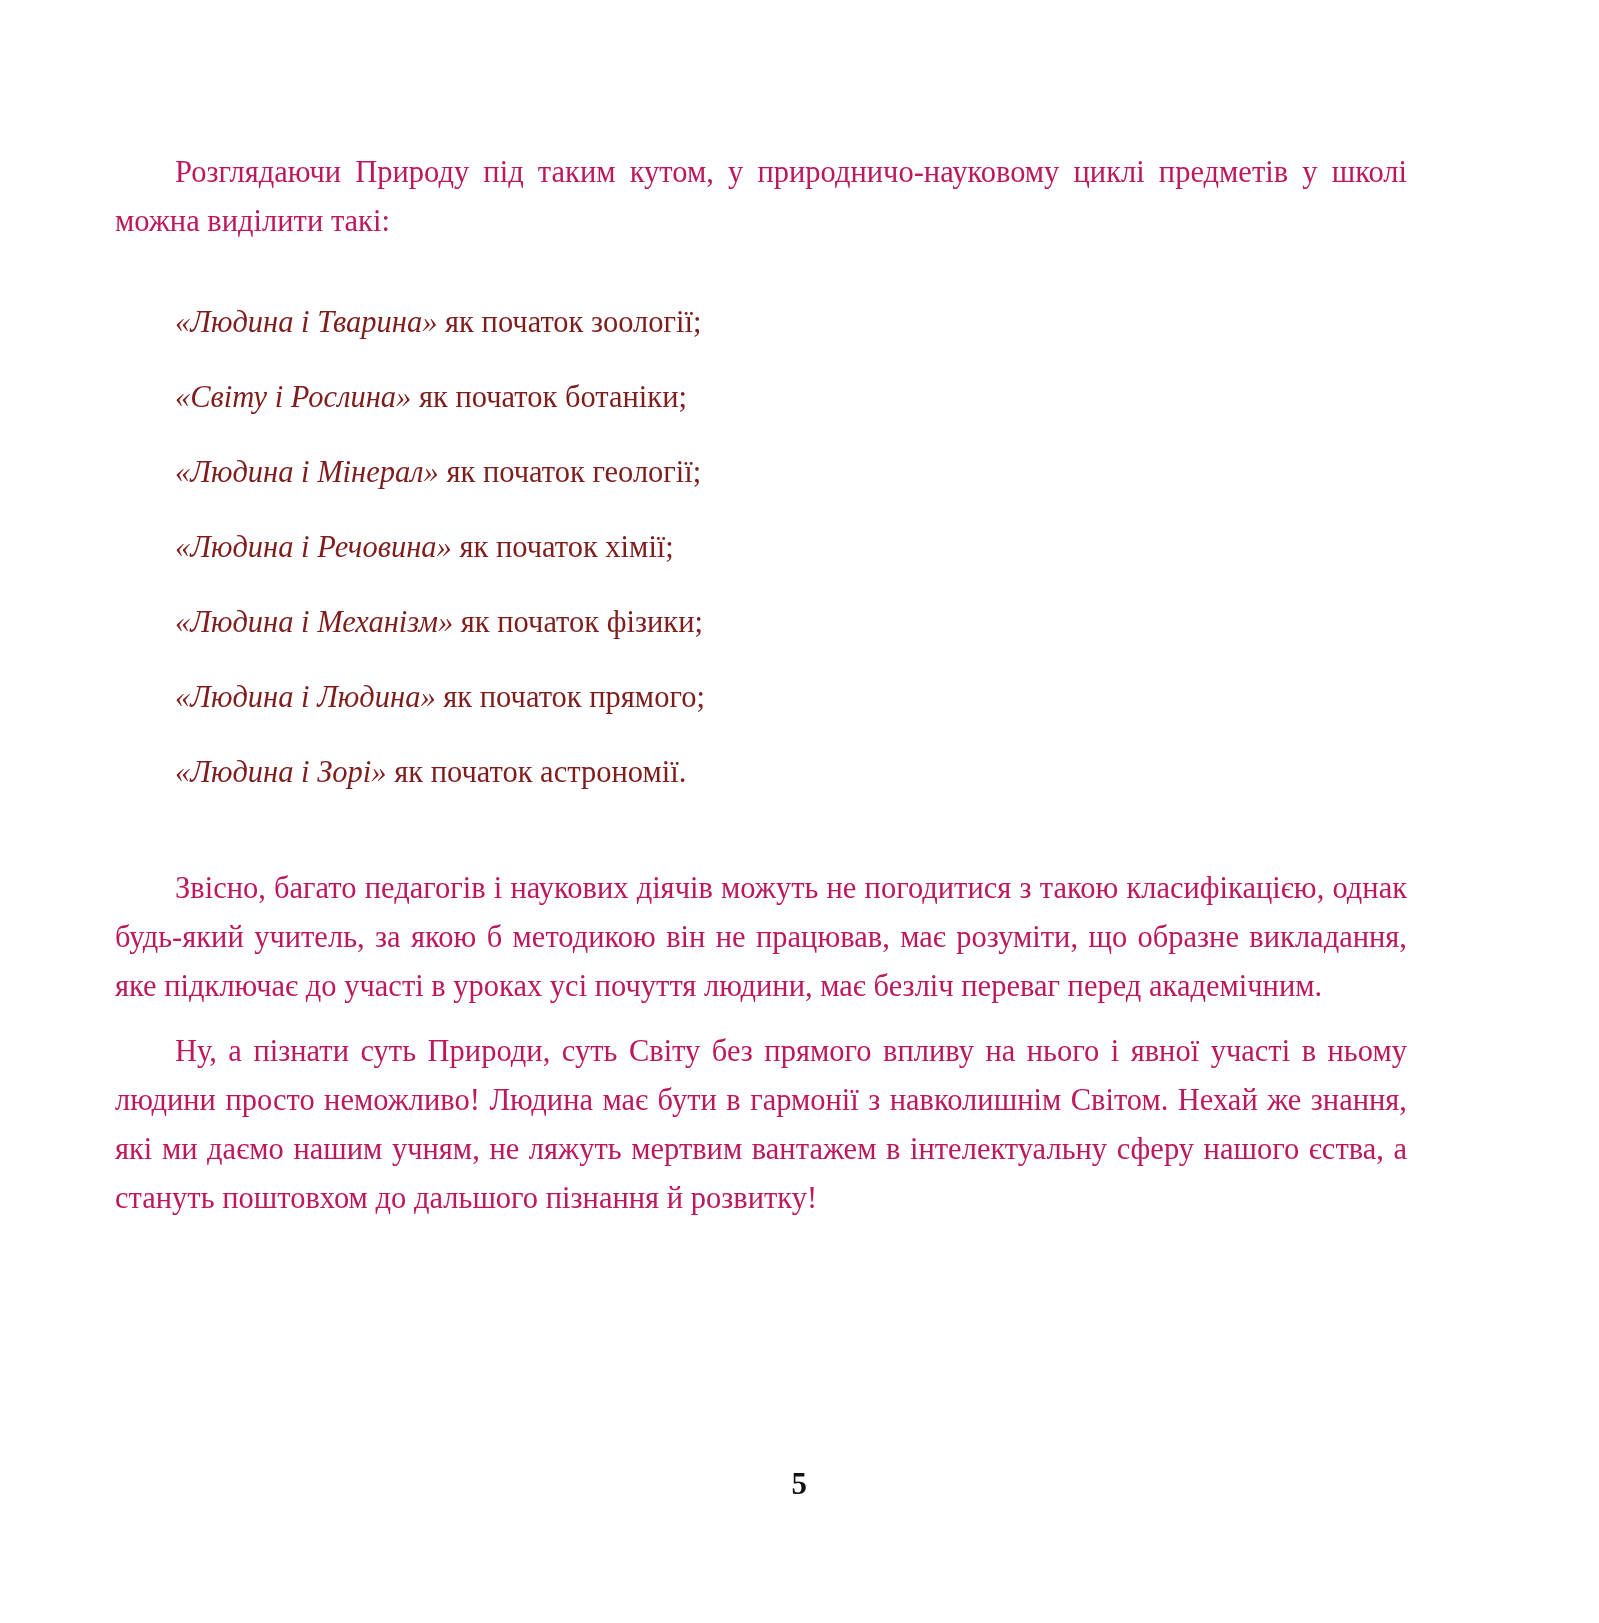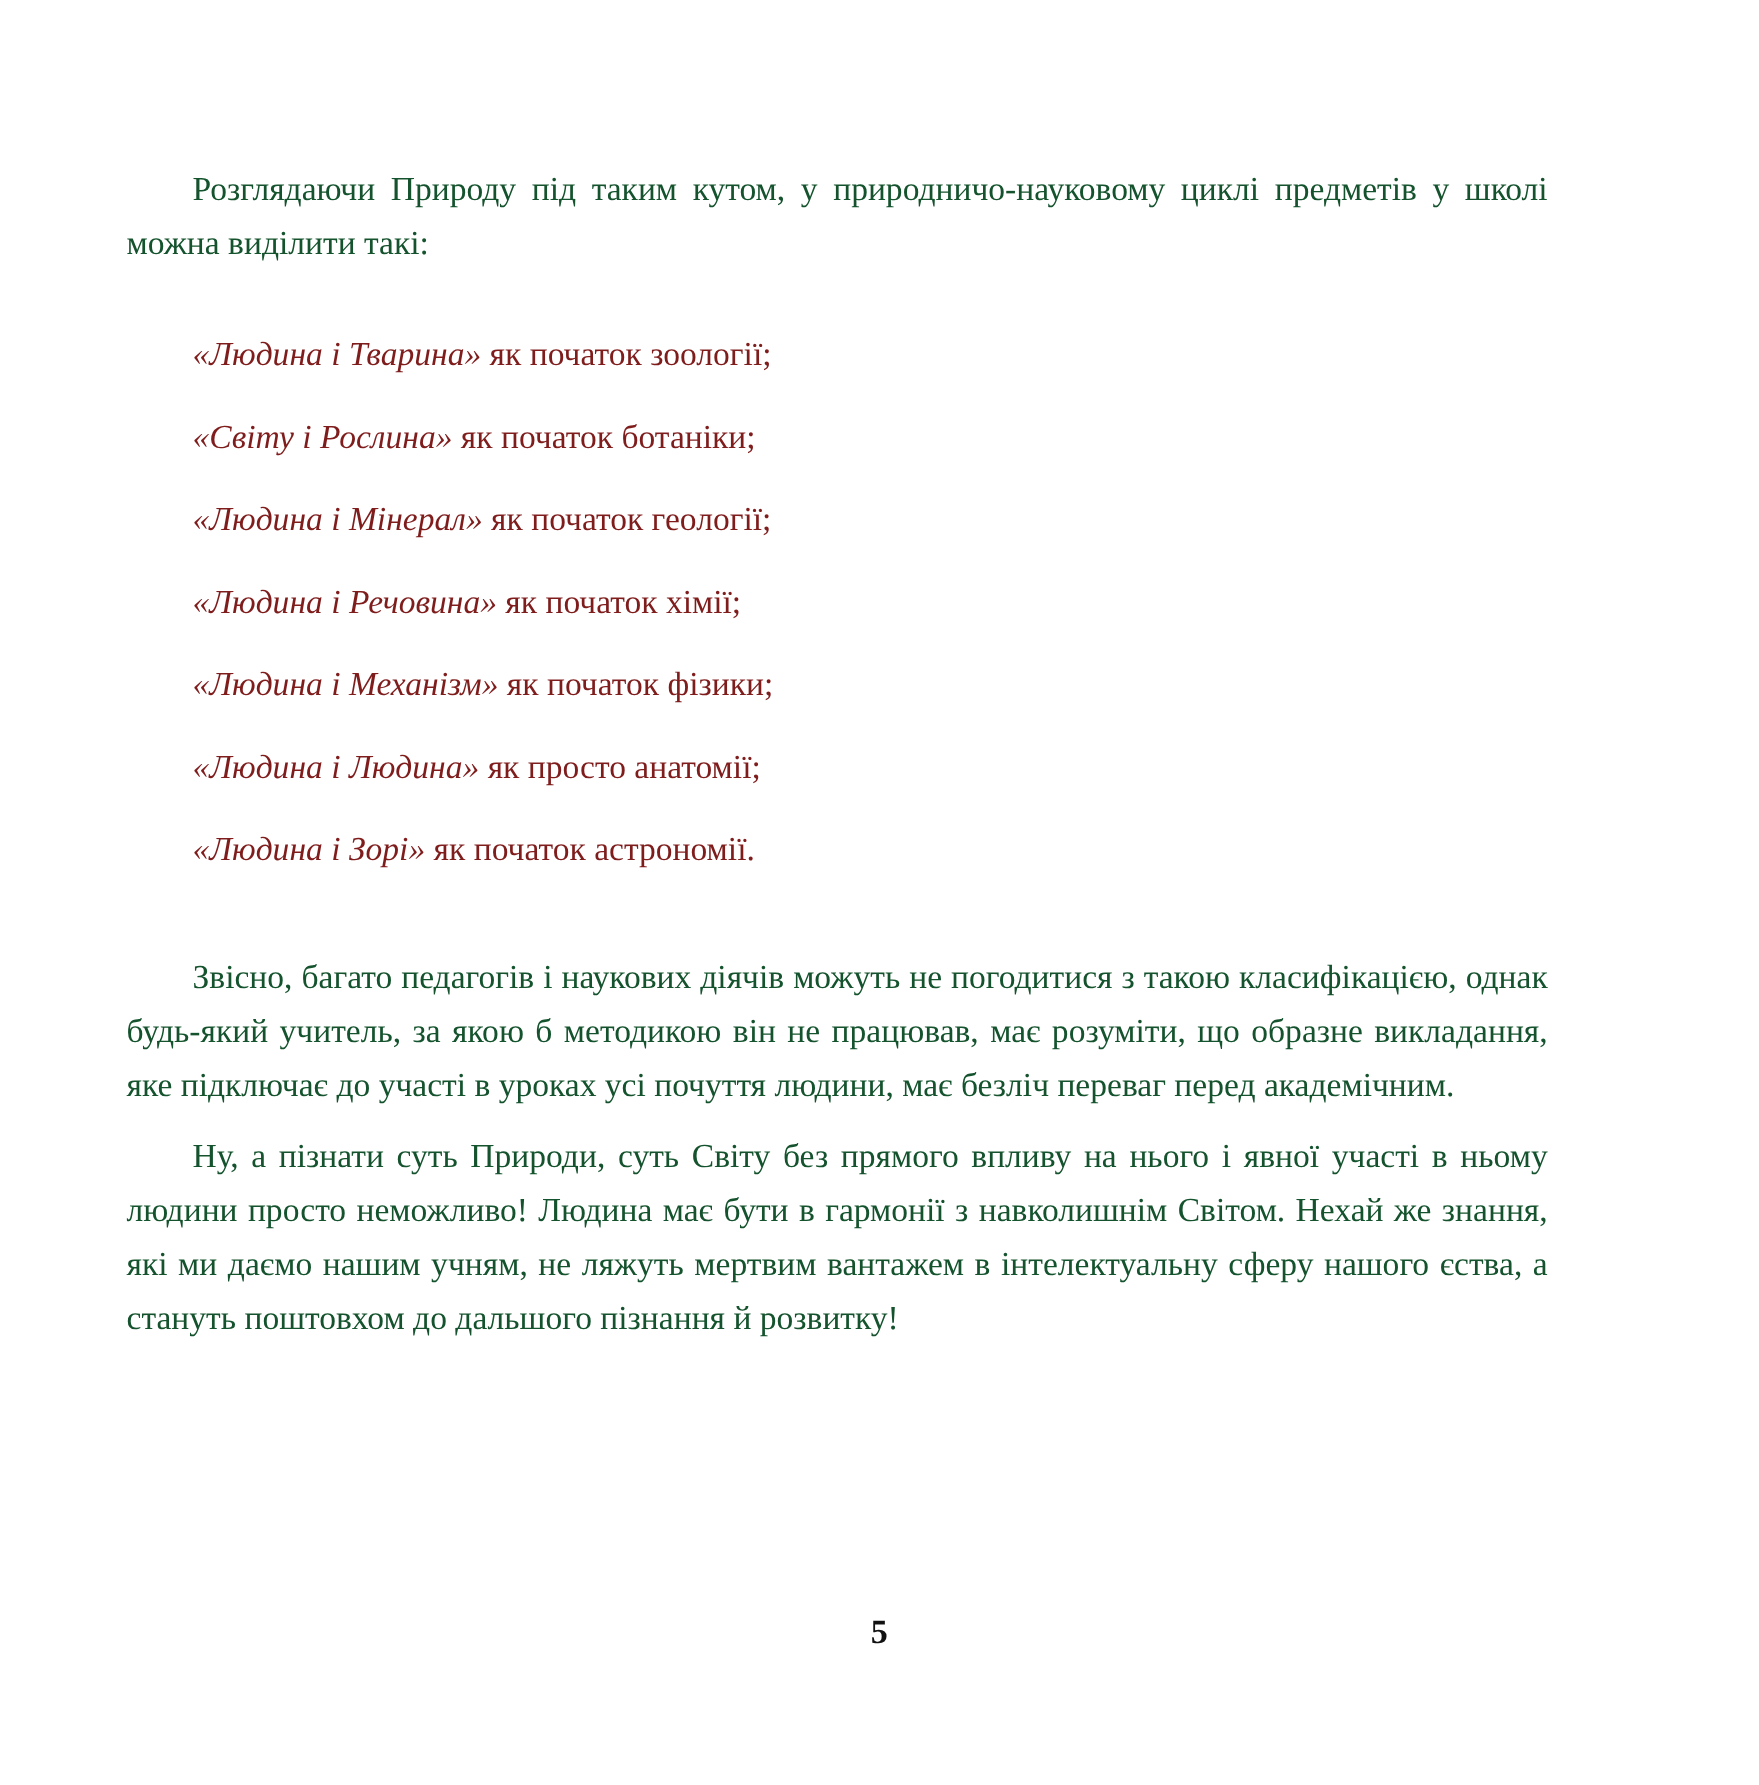--- a/index.html
+++ b/index.html
@@ -29,21 +29,21 @@
   }
 
   
   .para {
     font-size: 30.5px;
     line-height: 49px;
     text-align: justify;
     text-justify: inter-word;
     text-indent: 60px;
     margin: 0;
-    color: #14532d;
+    color: #be185d;
     hyphens: manual;
   }
 
   .para-block {
     margin-top: 0;
   }
 
   
   .list {
     margin: 0;
@@ -126,21 +126,21 @@
 
       <li class="list-item">
         <span class="term">«Людина і Речовина»</span><span class="gloss"> як початок хімії;</span>
       </li>
 
       <li class="list-item">
         <span class="term">«Людина і Механізм»</span><span class="gloss"> як початок фізики;</span>
       </li>
 
       <li class="list-item">
-        <span class="term">«Людина і Людина»</span><span class="gloss"> як просто анатомії;</span>
+        <span class="term">«Людина і Людина»</span><span class="gloss"> як початок прямого;</span>
       </li>
 
       <li class="list-item">
         <span class="term">«Людина і Зорі»</span><span class="gloss"> як початок астрономії.</span>
       </li>
 
     </ul>
 
     <p class="para after-list">Звісно, багато педагогів і наукових діячів можуть не погодитися з такою класифікацією, однак будь-який учитель, за якою б методикою він не працював, має розуміти, що образне викладання, яке підключає до участі в уроках усі почуття людини, має безліч переваг перед академічним.</p>
 

